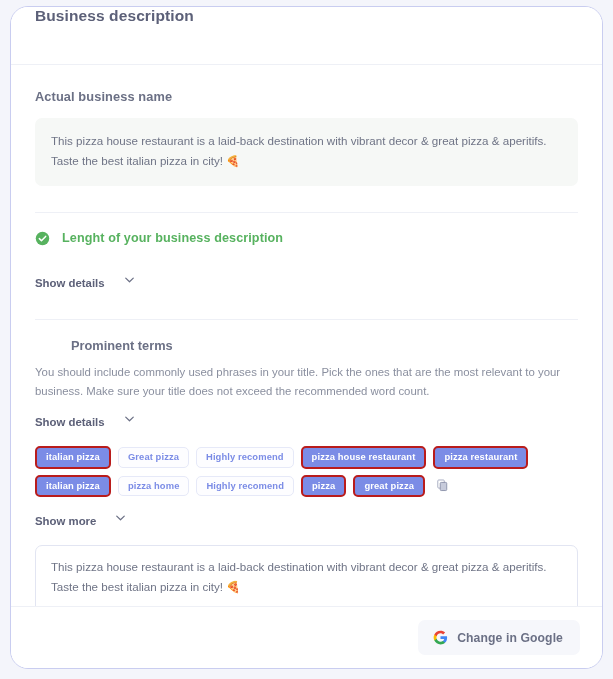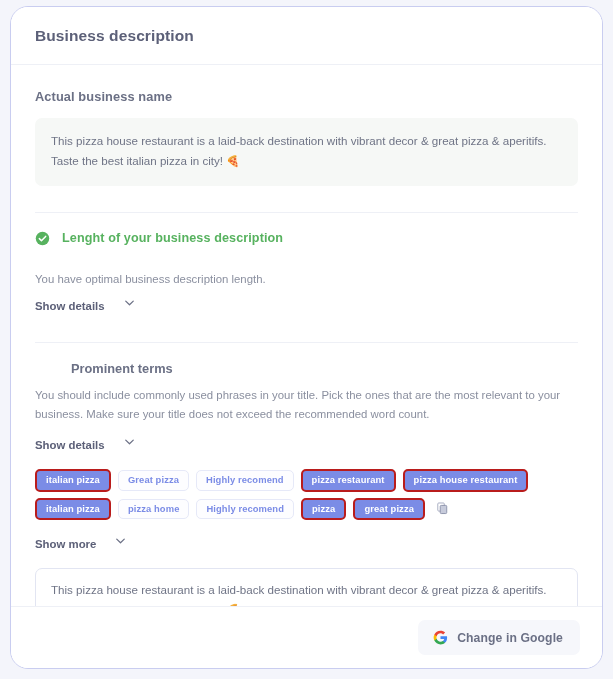--- a/index.html
+++ b/index.html
@@ -29,21 +29,20 @@
     overflow: hidden;
     display: flex;
     flex-direction: column;
   }
 
   
   .card-header {
     height: 58px;
     flex: 0 0 58px;
     display: flex;
-    align-items: center;
     padding: 0 24px;
     border-bottom: 1px solid #eef0f6;
     background: #fff;
   }
   .card-title {
     font-size: 15.5px;
     font-weight: bold;
     color: #5c6078;
     letter-spacing: .1px;
   }
@@ -248,21 +247,20 @@
       <div class="divider"></div>
 
       
       <div class="status-row">
         <svg class="check-icon" viewBox="0 0 20 20">
           <circle cx="10" cy="10" r="9" fill="#57b25f"></circle>
           <path d="M5.8 10.2 L8.6 13 L14.2 7.2" fill="none" stroke="#ffffff" stroke-width="2" stroke-linecap="round" stroke-linejoin="round"></path>
         </svg>
         <div class="status-title">Lenght of your business description</div>
       </div>
-      <div class="status-sub">You have optimal business description length.</div>
 
       <div class="show-toggle">
         <span>Show details</span>
         <svg class="chev" viewBox="0 0 12 8">
           <path d="M1 1.5 L6 6.4 L11 1.5" fill="none" stroke="#6b7085" stroke-width="1.6" stroke-linecap="round" stroke-linejoin="round"></path>
         </svg>
       </div>
 
       <div class="block-gap"></div>
       <div class="divider"></div>
@@ -275,22 +273,22 @@
         <span>Show details</span>
         <svg class="chev" viewBox="0 0 12 8">
           <path d="M1 1.5 L6 6.4 L11 1.5" fill="none" stroke="#6b7085" stroke-width="1.6" stroke-linecap="round" stroke-linejoin="round"></path>
         </svg>
       </div>
 
       <div class="tags" id="tags-container">
           <span class="tag filled">italian pizza</span>
           <span class="tag outline">Great pizza</span>
           <span class="tag outline">Highly recomend</span>
+          <span class="tag filled">pizza house restaurant</span>
           <span class="tag filled">pizza restaurant</span>
-          <span class="tag filled">pizza house restaurant</span>
           <span class="tag filled">italian pizza</span>
           <span class="tag outline">pizza home</span>
           <span class="tag outline">Highly recomend</span>
           <span class="tag filled">pizza</span>
           <span class="tag filled">great pizza</span>
           <span class="copy-btn">
             <svg viewBox="0 0 16 16" width="13" height="13">
               <rect x="2.2" y="1.2" width="8" height="10" rx="1.2" fill="none" stroke="#a9aec2" stroke-width="1.2"></rect>
               <rect x="5.2" y="4.2" width="8" height="10" rx="1.2" fill="#c7cbdb" stroke="#8f95ad" stroke-width="1.2"></rect>
             </svg>

